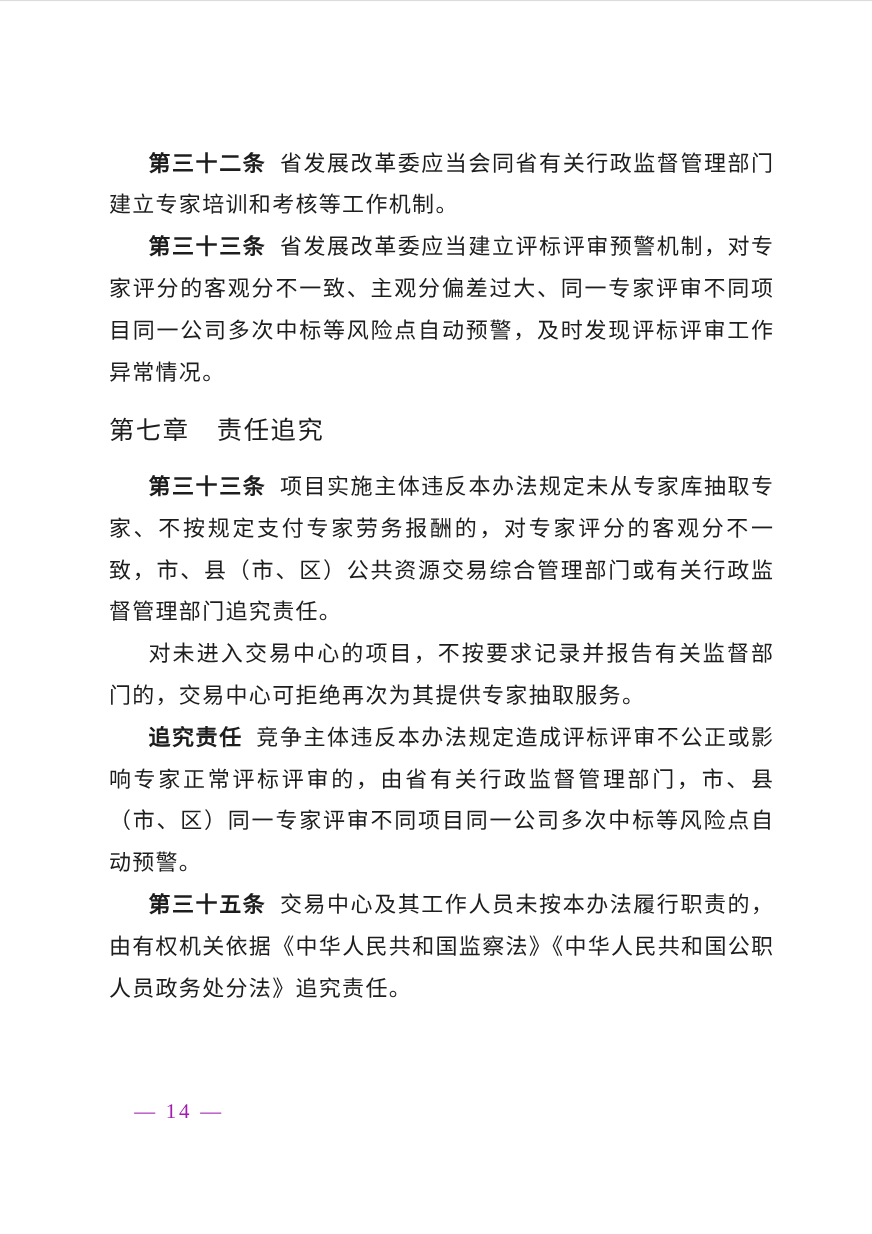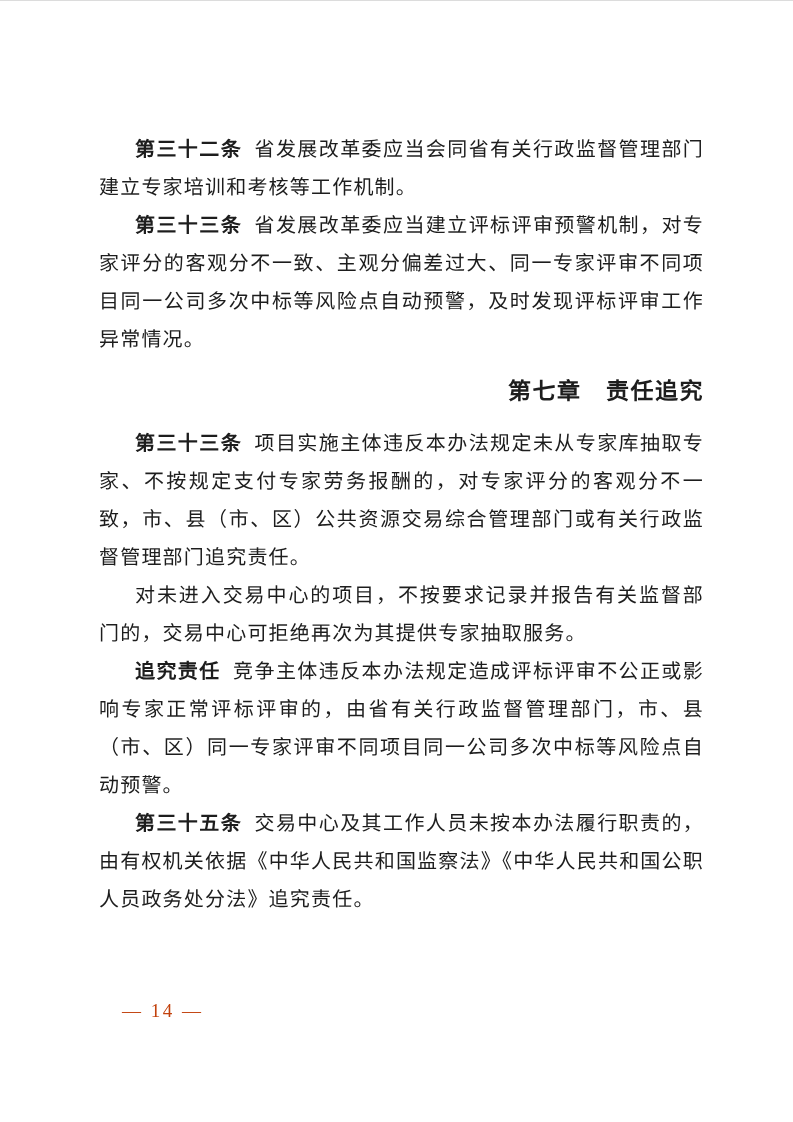--- a/index.html
+++ b/index.html
@@ -50,34 +50,34 @@
   .article-label {
     font-weight: bold;
     font-family: "Liberation Sans", "DejaVu Sans", sans-serif;
     margin-right: 0.62em;
   }
   .chapter-heading {
     margin: 14px 0 14px 0;
     padding: 0;
     font-size: 23px;
     line-height: 38px;
-    font-weight: bold;
+    font-weight: normal;
     font-family: "Liberation Sans", "DejaVu Sans", sans-serif;
-    text-align: right;
+    text-align: left;
     text-indent: 0;
     letter-spacing: 1.5px;
   }
   .page-number {
     position: absolute;
     left: 122px;
     top: 1000px;
     font-size: 19px;
     line-height: 22px;
     letter-spacing: 2.5px;
-    color: #c2410c;
+    color: #a21caf;
     white-space: nowrap;
   }
 </style>
 </head>
 <body>
 
 <div class="sheet">
   <div class="scan-top-edge"></div>
 
   <div class="text-block">

